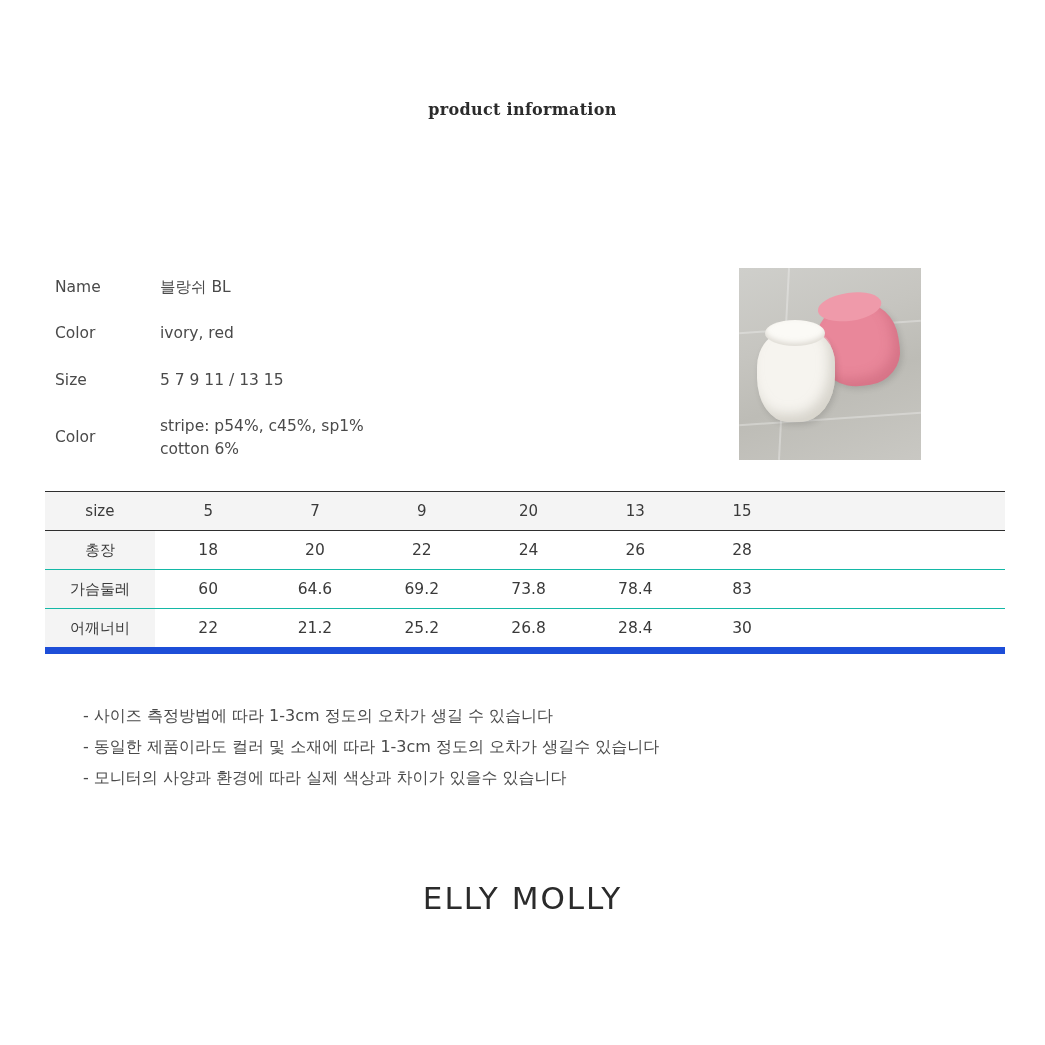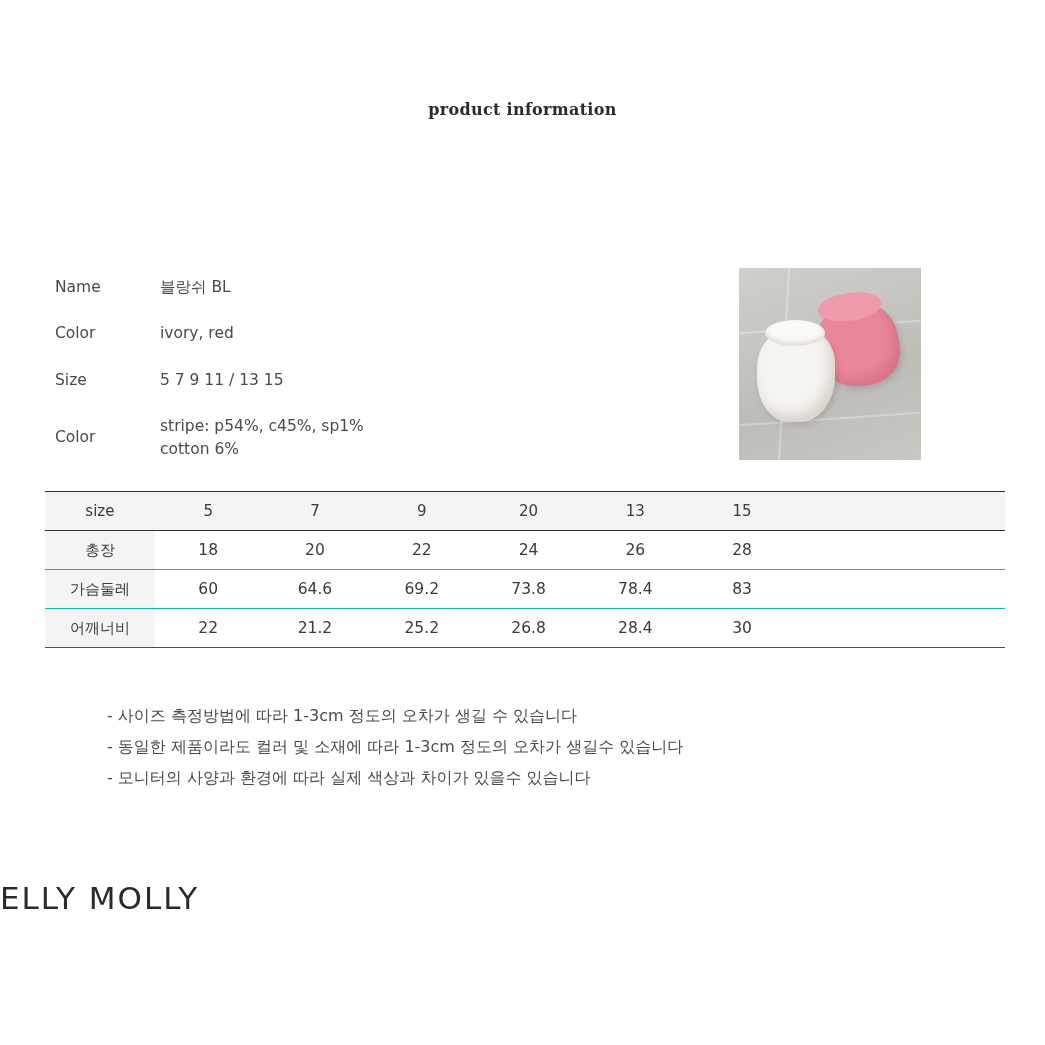--- a/index.html
+++ b/index.html
@@ -159,50 +159,49 @@
   .size-table thead th {
     border-top: 1px solid #2e2e2e;
     border-bottom: 1px solid #2e2e2e;
     font-size: 15px;
     color: #3a3a3a;
   }
   .size-table tbody td {
     border-bottom: 1px solid #14b8a6;
   }
   .size-table tbody tr:last-child td {
-    border-bottom: 1px solid #1d4ed8;
+    border-bottom: 7px solid #1d4ed8;
   }
   .size-table th.rowhead, .size-table td.rowhead {
     width: 110px;
     background: #f4f4f4;
     font-size: 15px;
     color: #3a3a3a;
   }
   .size-table col.c-head { width: 110px; }
   .size-table col.c-val  { width: 107px; }
   .size-table col.c-pad  { width: 210px; }
 
   
   .notes {
     position: absolute;
     top: 700px;
     left: 83px;
     font-size: 16px;
     color: #4a4a4a;
     line-height: 1.95;
-    margin-left: 24px;
   }
 
   
   .brand {
     position: absolute;
     top: 880px;
     left: 0;
     width: 100%;
-    text-align: left;
+    text-align: center;
     font-size: 31px;
     letter-spacing: 2px;
     color: #2b2b2b;
     font-family: "DejaVu Sans", "Liberation Sans", sans-serif;
   }
 </style>
 </head>
 <body>
 
 <div class="page">

